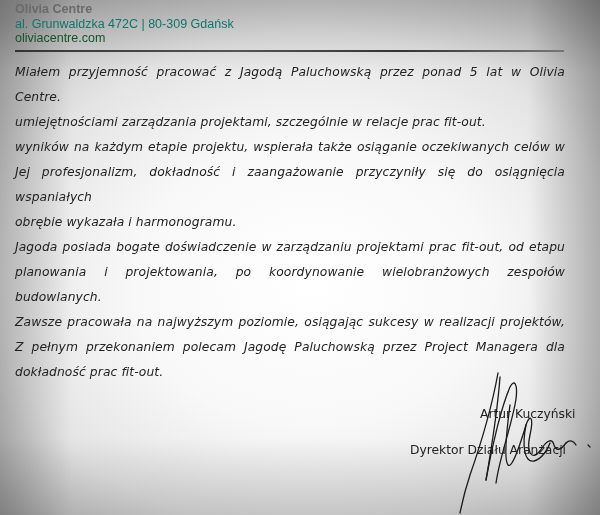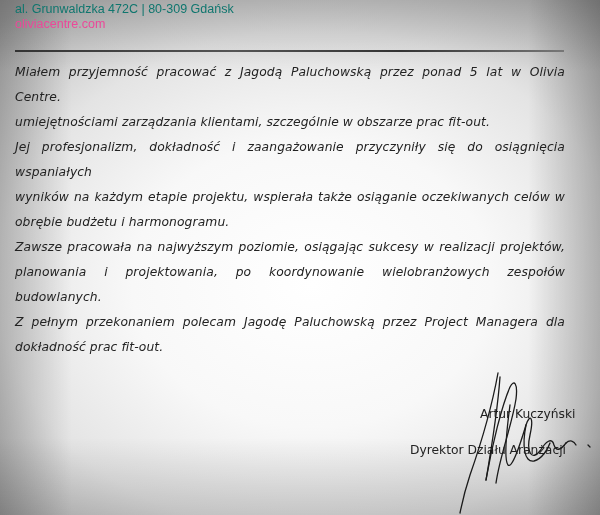--- a/index.html
+++ b/index.html
@@ -15,21 +15,21 @@
       linear-gradient(to right, rgba(0,0,0,0.22) 0%, rgba(0,0,0,0) 12%, rgba(0,0,0,0) 88%, rgba(0,0,0,0.25) 100%),
       linear-gradient(to bottom, rgba(0,0,0,0.18) 0%, rgba(0,0,0,0) 14%, rgba(0,0,0,0) 85%, rgba(0,0,0,0.15) 100%);
   }
   .header {
     position: absolute; left: 15px; top: 2px;
     font-family: "Liberation Sans", sans-serif; font-size: 12.5px; line-height: 14.5px;
     color: #555;
   }
   .header .company { font-weight: bold; color: #6a6a6a; }
   .header .address { color: #0f766e; }
-  .header .web { color: #ec4899; }
+  .header .web { color: #14532d; }
   .rule {
     position: absolute; left: 15px; top: 50px; width: 549px; height: 2px;
     background: linear-gradient(to right, #333 0%, #555 40%, #333 70%, #777 100%);
   }
   .body-text {
     position: absolute; left: 15px; top: 60px; width: 550px;
     font-family: "DejaVu Sans", sans-serif; font-size: 12.3px; line-height: 25px;
     letter-spacing: 0.1px; color: #222;
   }
   .body-text p { margin: 0; font-style: italic; }
@@ -45,34 +45,36 @@
   .signature {
     position: absolute; left: 440px; top: 365px; width: 160px; height: 150px;
   }
 </style>
 </head>
 <body>
 
 <div class="vignette"></div>
 
 <div class="header">
+  <div class="company">Olivia Centre</div>
   <div class="address">al. Grunwaldzka 472C | 80-309 Gdańsk</div>
   <div class="web">oliviacentre.com</div>
 </div>
 
 <div class="rule"></div>
 
 <div class="body-text">
   <p class="just">Miałem przyjemność pracować z Jagodą Paluchowską przez ponad 5 lat w Olivia Centre.</p>
-  <p>umiejętnościami zarządzania klientami, szczególnie w obszarze prac fit-out.</p>
+  <p>umiejętnościami zarządzania projektami, szczególnie w relacje prac fit-out.</p>
+  <p class="just">wyników na każdym etapie projektu, wspierała także osiąganie oczekiwanych celów w</p>
   <p class="just">Jej profesjonalizm, dokładność i zaangażowanie przyczyniły się do osiągnięcia wspaniałych</p>
-  <p class="just">wyników na każdym etapie projektu, wspierała także osiąganie oczekiwanych celów w</p>
-  <p>obrębie budżetu i harmonogramu.</p>
+  <p>obrębie wykazała i harmonogramu.</p>
+  <p class="just">Jagoda posiada bogate doświadczenie w zarządzaniu projektami prac fit-out, od etapu</p>
+  <p class="just">planowania i projektowania, po koordynowanie wielobranżowych zespołów budowlanych.</p>
   <p class="just">Zawsze pracowała na najwyższym poziomie, osiągając sukcesy w realizacji projektów,</p>
-  <p class="just">planowania i projektowania, po koordynowanie wielobranżowych zespołów budowlanych.</p>
   <p class="just">Z pełnym przekonaniem polecam Jagodę Paluchowską przez Project Managera dla</p>
   <p>dokładność prac fit-out.</p>
 </div>
 
 <div class="sig-name">Artur Kuczyński</div>
 <div class="sig-title">Dyrektor Działu Aranżacji</div>
 
 <svg class="signature" viewBox="0 0 160 150">
   <g fill="none" stroke="#1a1a1a" stroke-width="1.3" stroke-linecap="round" stroke-linejoin="round">
     <path d="M58 8 C54 30, 44 70, 30 110 C25 125, 22 138, 20 148"></path>

